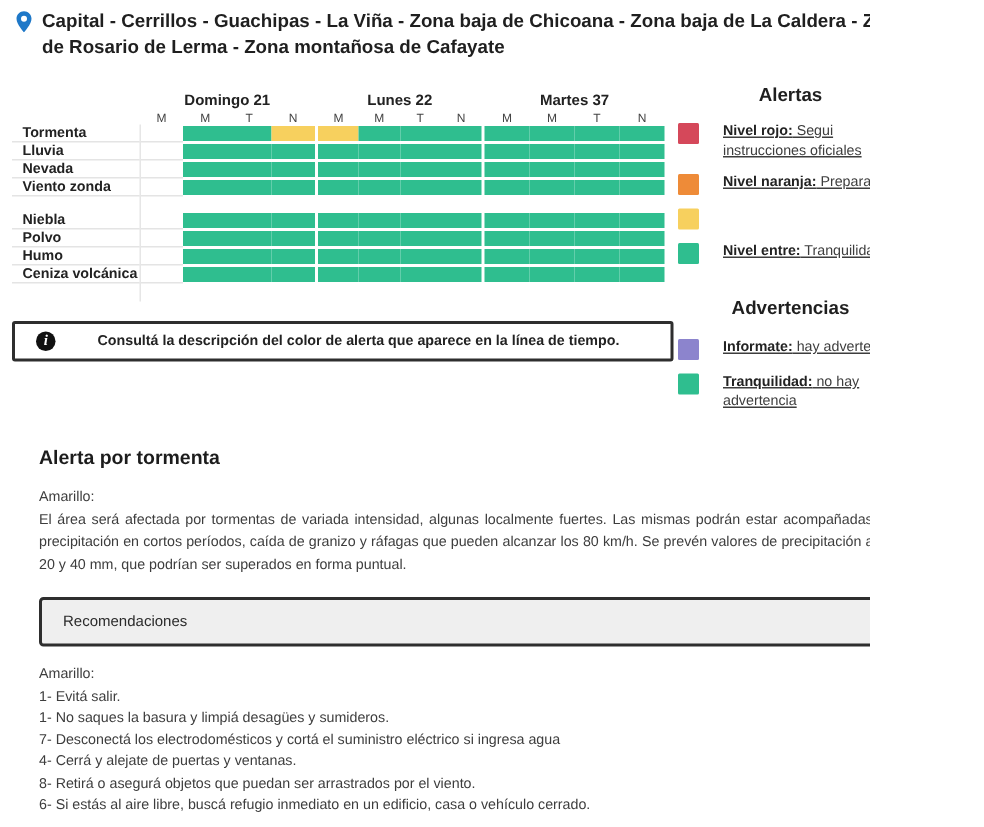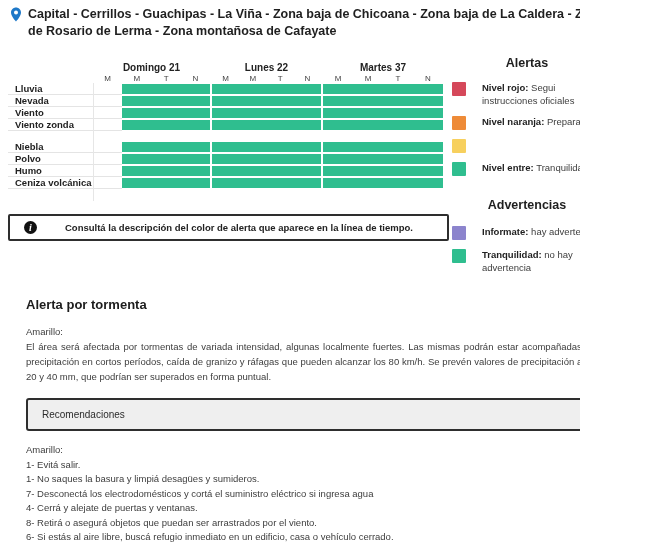--- a/index.html
+++ b/index.html
@@ -33,21 +33,21 @@
 
   
   .info-banner { position:absolute; left:8px; top:214px; width:441px; height:27px; border:2px solid #2e2e2e; border-radius:2px; display:flex; align-items:center; background:#fff; }
   .info-icon { width:13px; height:13px; margin-left:14px; border-radius:50%; background:#111; color:#fff; font-family:"Liberation Serif", serif; font-style:italic; font-weight:700; font-size:10px; line-height:13px; display:flex; align-items:center; justify-content:center; flex:0 0 auto; }
   .info-text { margin-left:28px; font-size:9.5px; font-weight:700; color:#222; }
 
   
   .legend-panel { position:absolute; left:452px; top:56px; width:170px; }
   .legend-title { width:150px; text-align:center; font-size:12.5px; font-weight:700; color:#1f1f1f; margin-bottom:12px; }
   .legend-title.second { margin-top:22px; margin-bottom:14px; }
-  .leg-item { display:flex; margin-bottom:9px; }
+  .leg-item { display:flex; margin-bottom:9px;text-decoration:underline; }
   .leg-swatch { width:14px; height:14px; border-radius:1px; margin-right:16px; flex:0 0 auto; margin-top:0px; }
   .leg-text { width:130px; font-size:9.5px; line-height:12.5px; color:#3d3d3d; }
   .leg-text b { color:#222; }
 
   
   .detail { position:absolute; left:26px; top:297px; width:622px; }
   .detail-title { font-size:13px; font-weight:700; color:#1c1c1c; }
   .level-label { margin-top:12px; font-size:9.5px; line-height:15px; color:#3d3d3d; }
   .detail-desc { font-size:9.5px; line-height:15px; text-align:justify; color:#3d3d3d; }
 
@@ -101,20 +101,43 @@
         <div class="t-gap"></div>
         <div class="t-periods" style="width: 120px;">
           <div class="t-pcell">M</div>
           <div class="t-pcell">M</div>
           <div class="t-pcell">T</div>
           <div class="t-pcell">N</div>
         </div>
       </div>
       <div class="t-group">
         <div class="t-row">
+          <div class="t-label">Tormenta</div>
+          <div class="t-daycells" style="width: 117px;">
+            <div class="t-cell t-none"></div>
+            <div class="t-cell t-bar" style="background: rgb(47, 190, 143);"></div>
+            <div class="t-cell t-bar" style="background: rgb(47, 190, 143);"></div>
+            <div class="t-cell t-bar" style="background: rgb(247, 208, 94);"></div>
+          </div>
+          <div class="t-gap"></div>
+          <div class="t-daycells" style="width: 109px;">
+            <div class="t-cell t-bar" style="background: rgb(247, 208, 94);"></div>
+            <div class="t-cell t-bar" style="background: rgb(47, 190, 143);"></div>
+            <div class="t-cell t-bar" style="background: rgb(47, 190, 143);"></div>
+            <div class="t-cell t-bar" style="background: rgb(47, 190, 143);"></div>
+          </div>
+          <div class="t-gap"></div>
+          <div class="t-daycells" style="width: 120px;">
+            <div class="t-cell t-bar" style="background: rgb(47, 190, 143);"></div>
+            <div class="t-cell t-bar" style="background: rgb(47, 190, 143);"></div>
+            <div class="t-cell t-bar" style="background: rgb(47, 190, 143);"></div>
+            <div class="t-cell t-bar" style="background: rgb(47, 190, 143);"></div>
+          </div>
+        </div>
+        <div class="t-row">
           <div class="t-label">Lluvia</div>
           <div class="t-daycells" style="width: 117px;">
             <div class="t-cell t-none"></div>
             <div class="t-cell t-bar" style="background: rgb(47, 190, 143);"></div>
             <div class="t-cell t-bar" style="background: rgb(47, 190, 143);"></div>
             <div class="t-cell t-bar" style="background: rgb(47, 190, 143);"></div>
           </div>
           <div class="t-gap"></div>
           <div class="t-daycells" style="width: 109px;">
             <div class="t-cell t-bar" style="background: rgb(47, 190, 143);"></div>
@@ -125,43 +148,20 @@
           <div class="t-gap"></div>
           <div class="t-daycells" style="width: 120px;">
             <div class="t-cell t-bar" style="background: rgb(47, 190, 143);"></div>
             <div class="t-cell t-bar" style="background: rgb(47, 190, 143);"></div>
             <div class="t-cell t-bar" style="background: rgb(47, 190, 143);"></div>
             <div class="t-cell t-bar" style="background: rgb(47, 190, 143);"></div>
           </div>
         </div>
         <div class="t-row">
           <div class="t-label">Nevada</div>
-          <div class="t-daycells" style="width: 117px;">
-            <div class="t-cell t-none"></div>
-            <div class="t-cell t-bar" style="background: rgb(47, 190, 143);"></div>
-            <div class="t-cell t-bar" style="background: rgb(47, 190, 143);"></div>
-            <div class="t-cell t-bar" style="background: rgb(47, 190, 143);"></div>
-          </div>
-          <div class="t-gap"></div>
-          <div class="t-daycells" style="width: 109px;">
-            <div class="t-cell t-bar" style="background: rgb(47, 190, 143);"></div>
-            <div class="t-cell t-bar" style="background: rgb(47, 190, 143);"></div>
-            <div class="t-cell t-bar" style="background: rgb(47, 190, 143);"></div>
-            <div class="t-cell t-bar" style="background: rgb(47, 190, 143);"></div>
-          </div>
-          <div class="t-gap"></div>
-          <div class="t-daycells" style="width: 120px;">
-            <div class="t-cell t-bar" style="background: rgb(47, 190, 143);"></div>
-            <div class="t-cell t-bar" style="background: rgb(47, 190, 143);"></div>
-            <div class="t-cell t-bar" style="background: rgb(47, 190, 143);"></div>
-            <div class="t-cell t-bar" style="background: rgb(47, 190, 143);"></div>
-          </div>
-        </div>
-        <div class="t-row">
-          <div class="t-label">Viento</div>
           <div class="t-daycells" style="width: 117px;">
             <div class="t-cell t-none"></div>
             <div class="t-cell t-bar" style="background: rgb(47, 190, 143);"></div>
             <div class="t-cell t-bar" style="background: rgb(47, 190, 143);"></div>
             <div class="t-cell t-bar" style="background: rgb(47, 190, 143);"></div>
           </div>
           <div class="t-gap"></div>
           <div class="t-daycells" style="width: 109px;">
             <div class="t-cell t-bar" style="background: rgb(47, 190, 143);"></div>
             <div class="t-cell t-bar" style="background: rgb(47, 190, 143);"></div>

